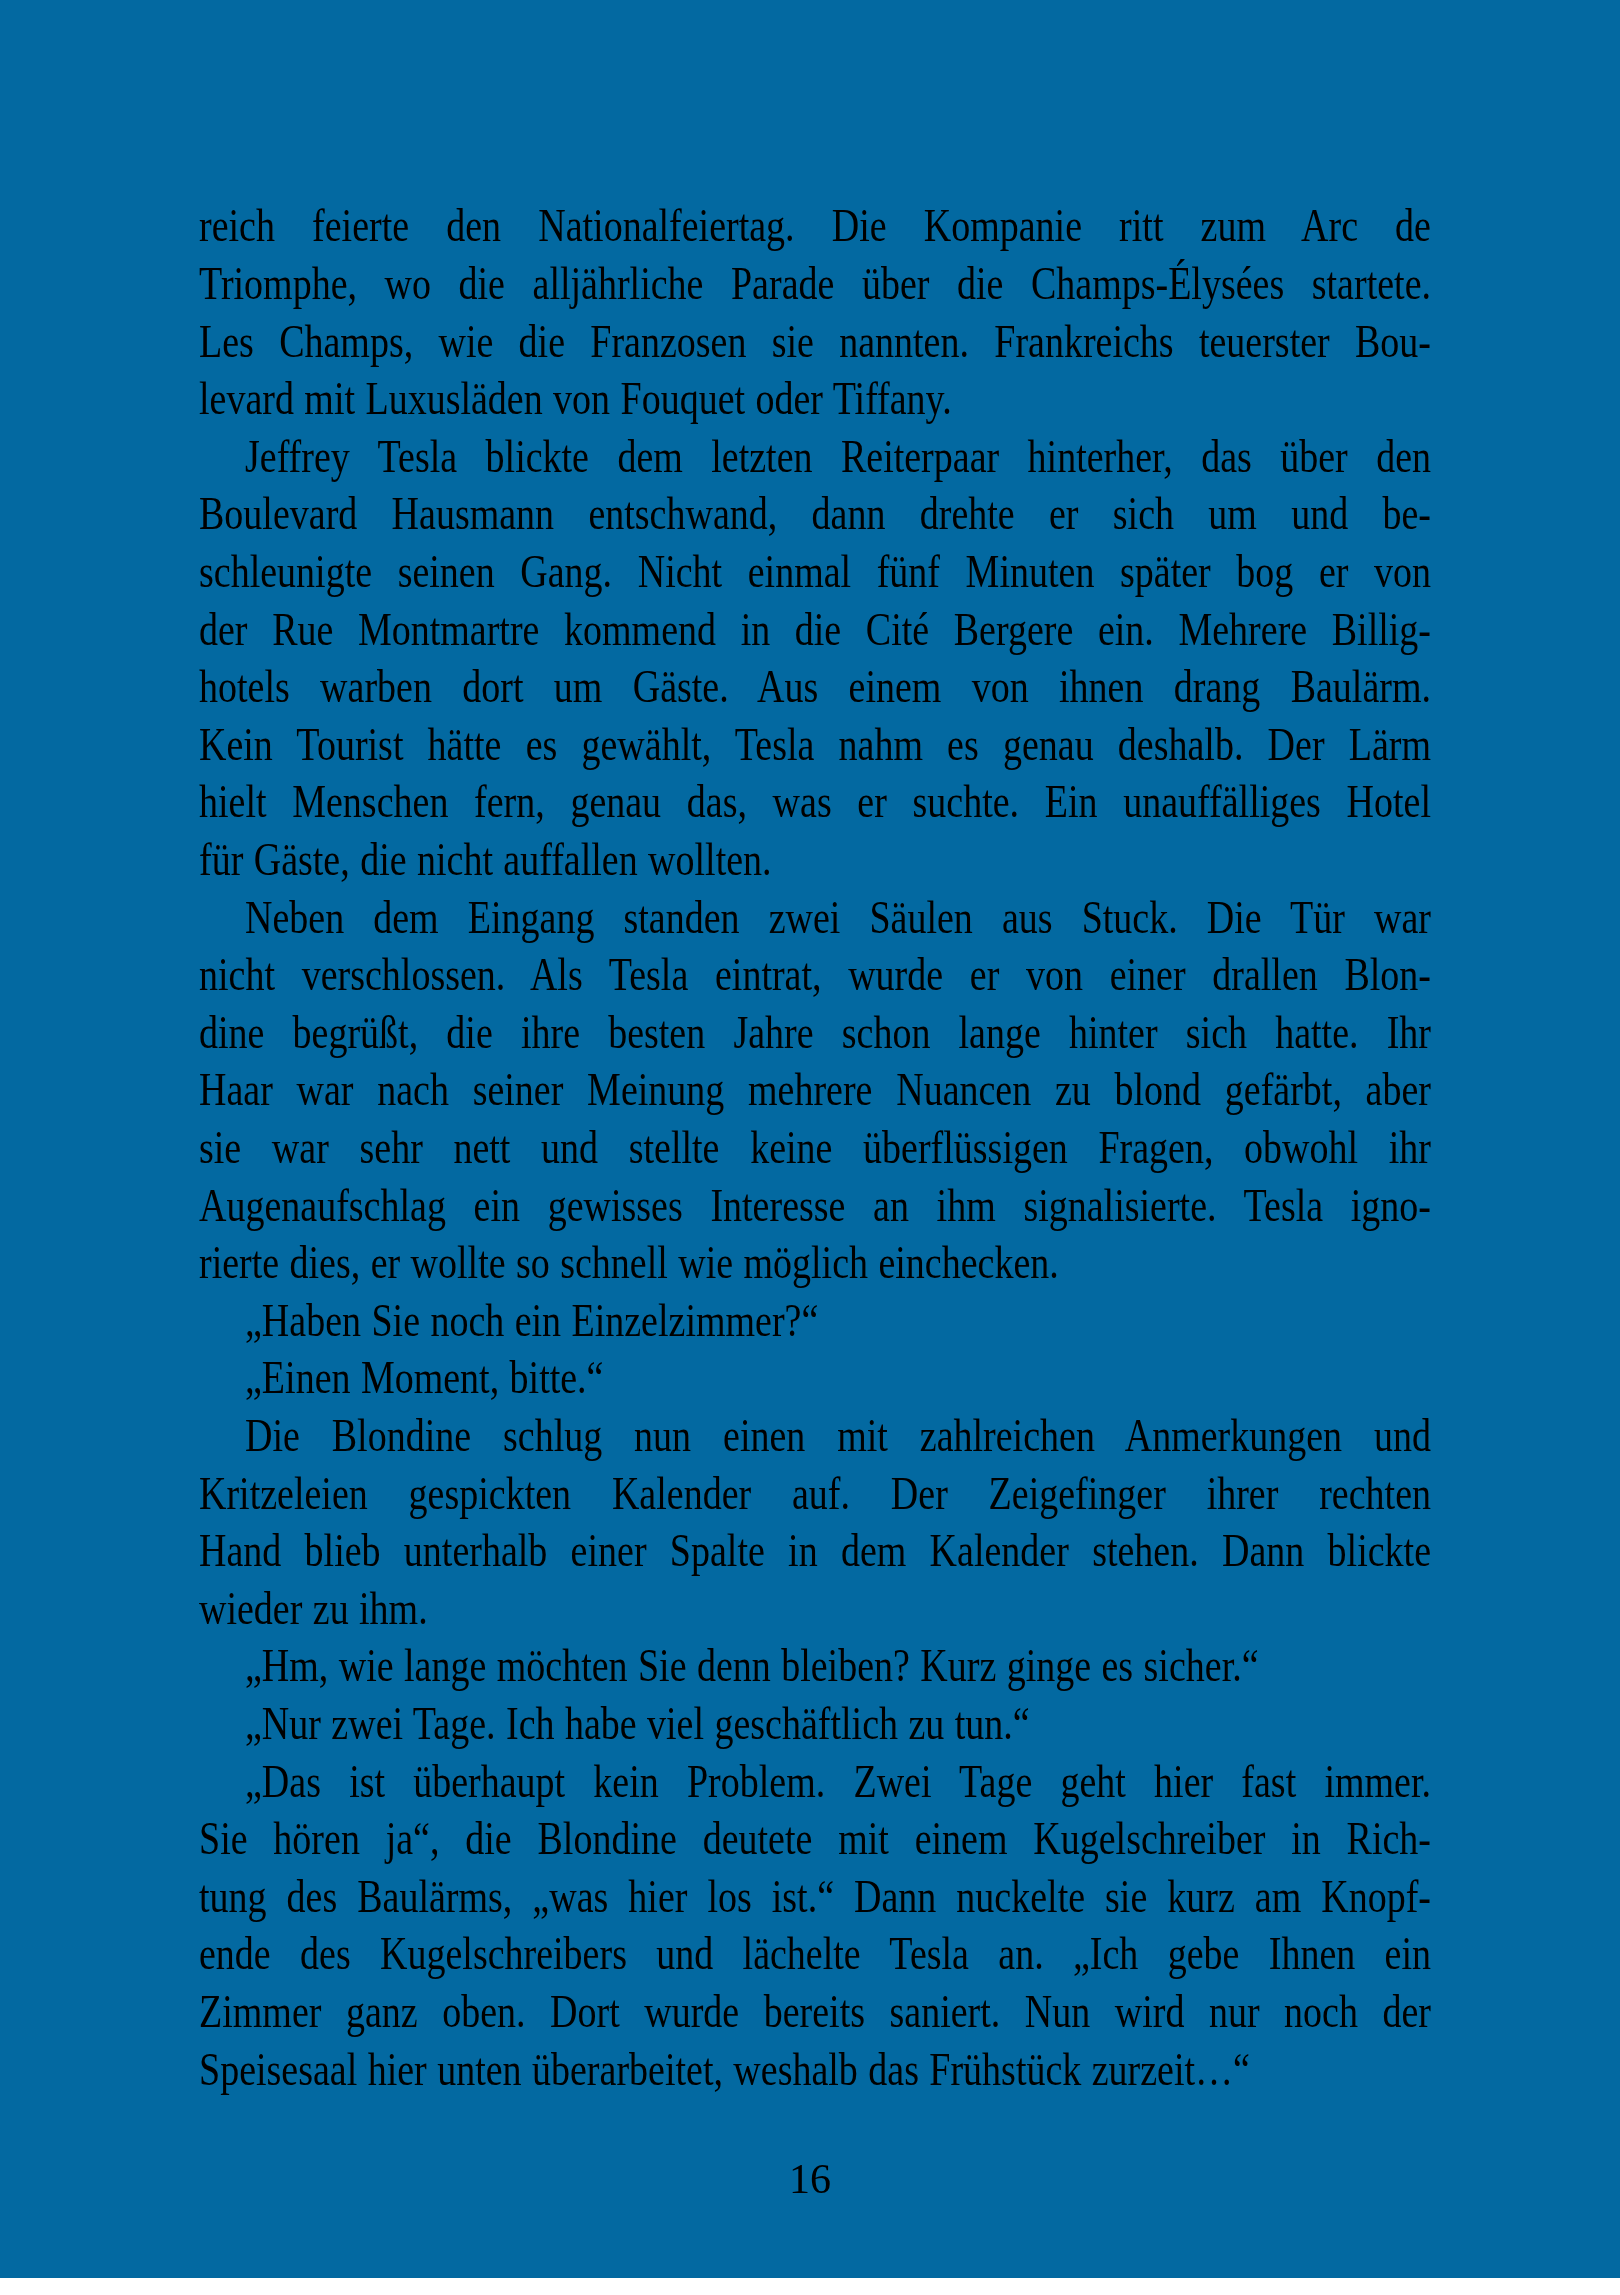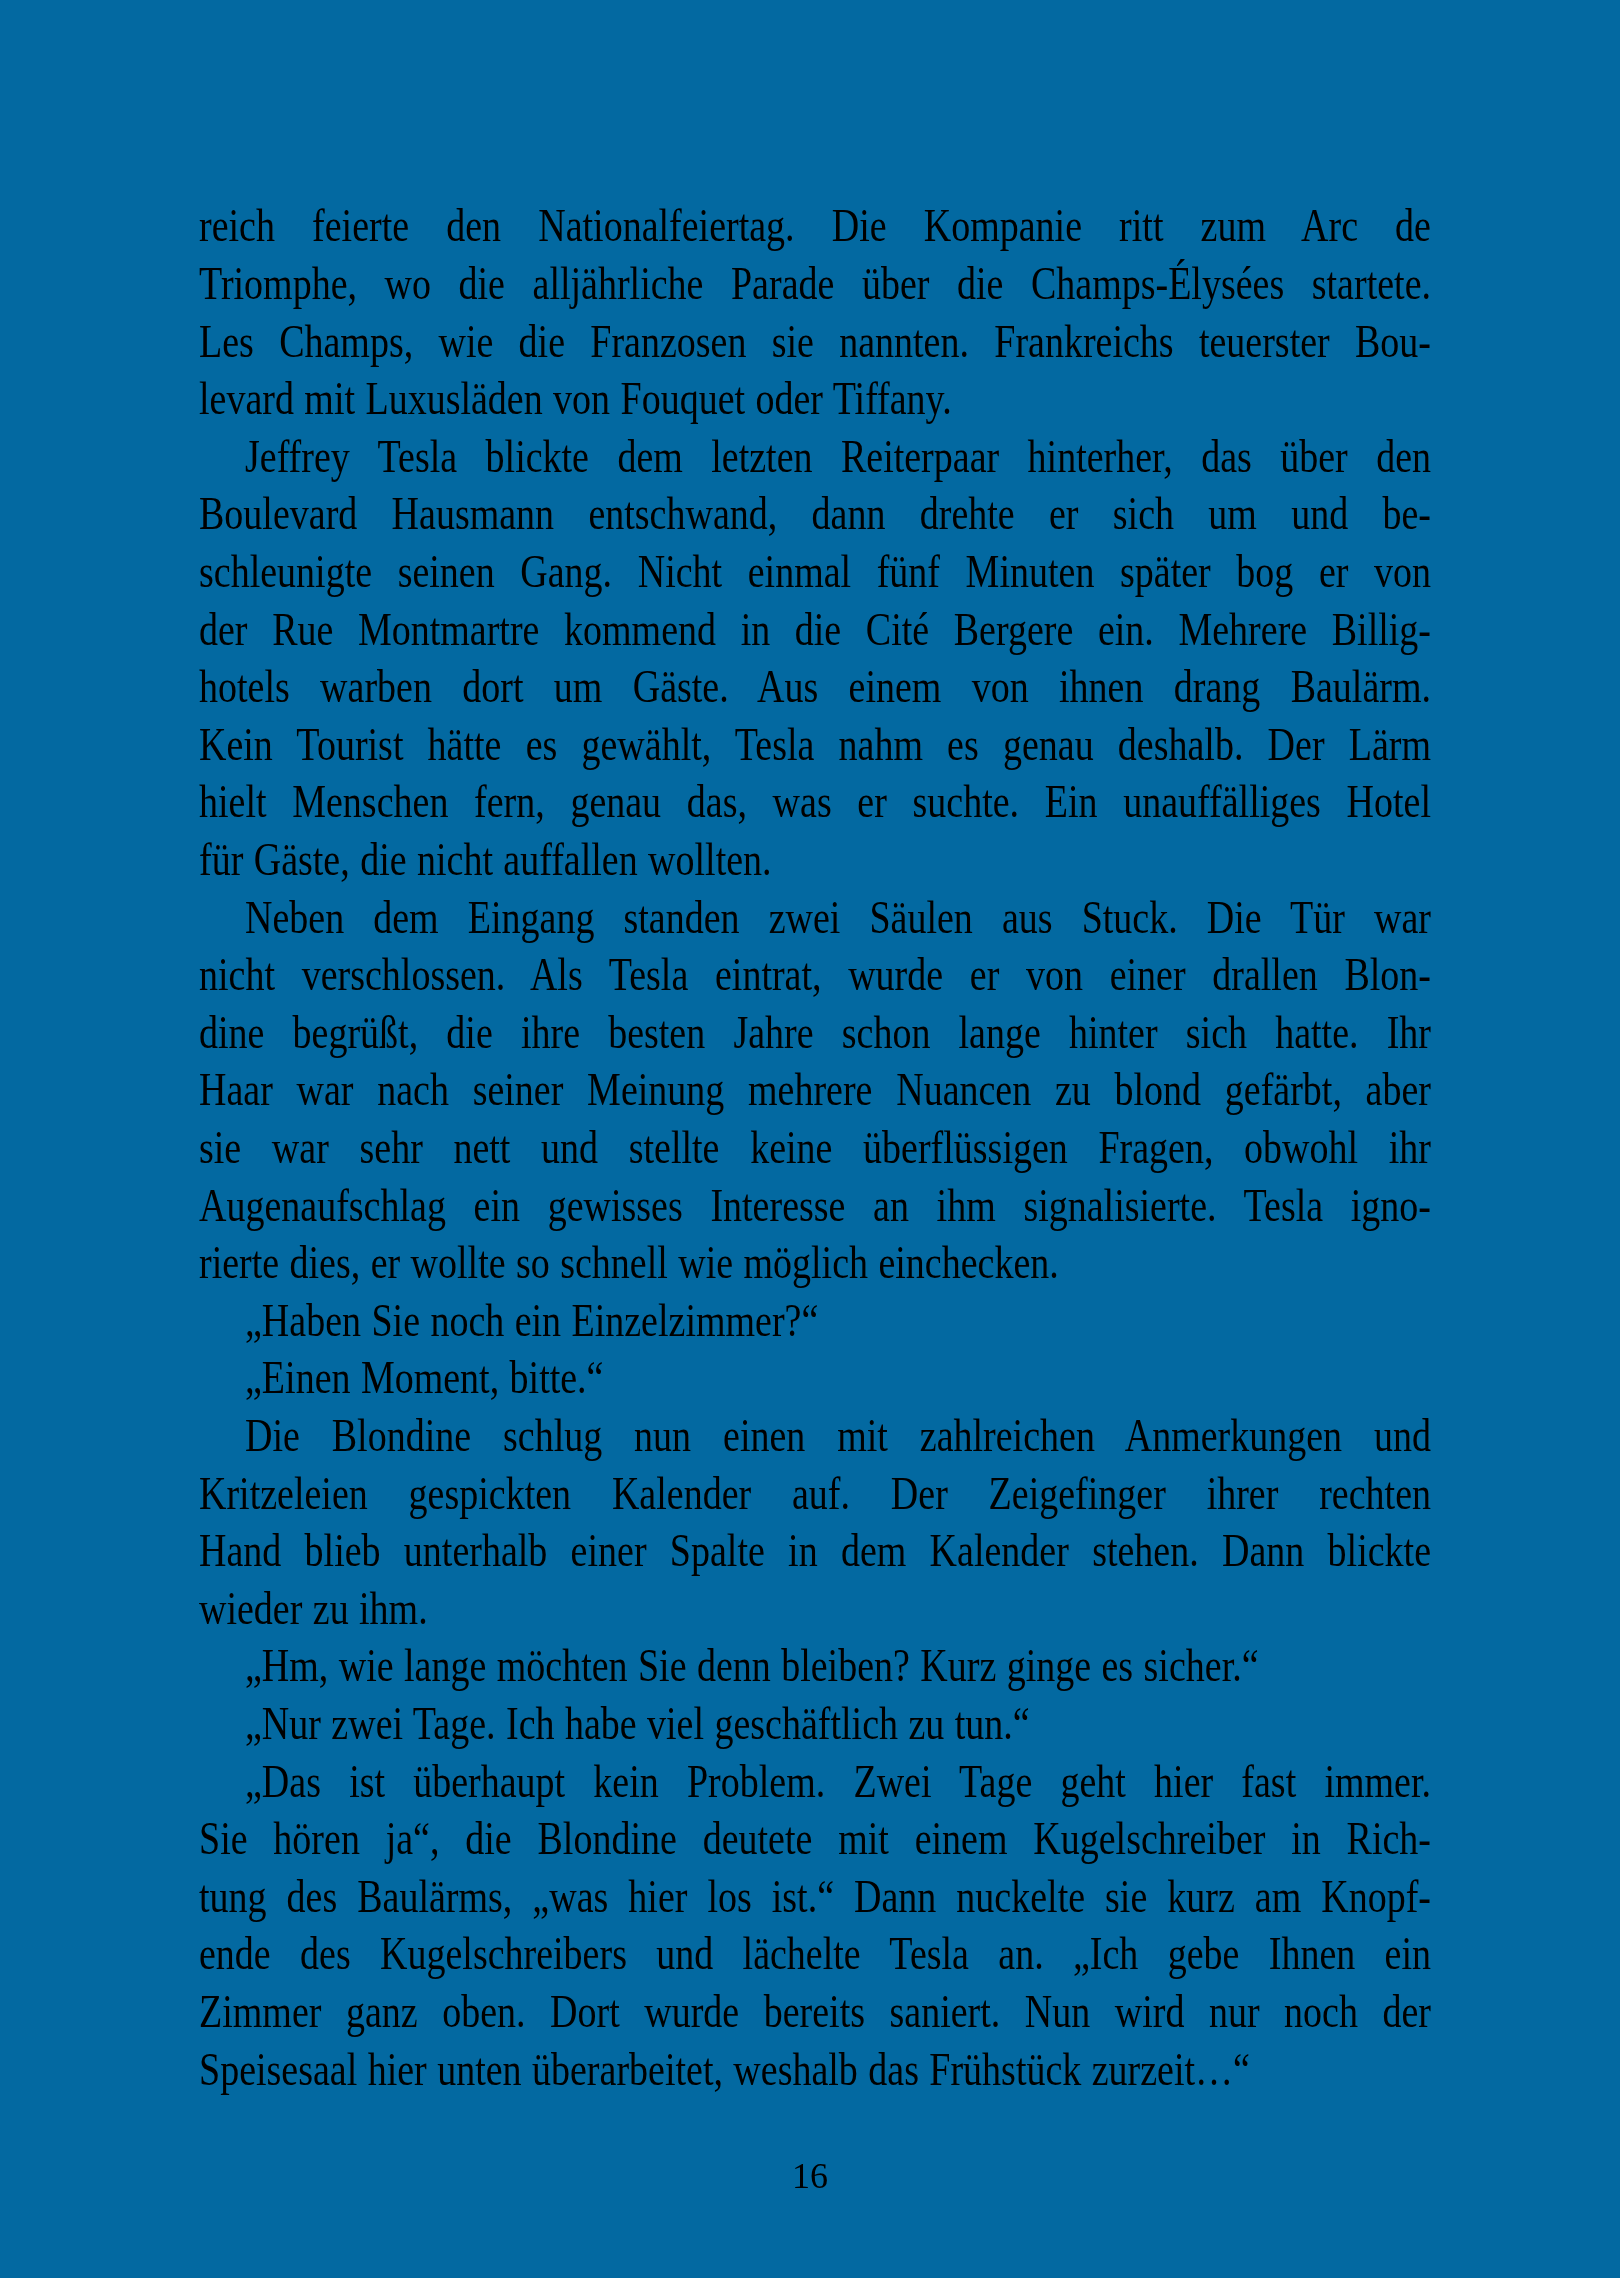--- a/index.html
+++ b/index.html
@@ -37,21 +37,21 @@
   }
   .text-line.para-first.indented {
     text-indent: 46px;
   }
   .page-number {
     position: absolute;
     top: 2158px;
     left: 0;
     width: 1620px;
     text-align: center;
-    font-size: 36px;
+    font-size: 42px;
     line-height: 1;
   }
 </style>
 </head>
 <body>
 
 <div class="page">
   <div class="text-block" id="text-block">
       <div>
         <div class="text-line para-first">reich feierte den Nationalfeiertag. Die Kompanie ritt zum Arc de</div>

